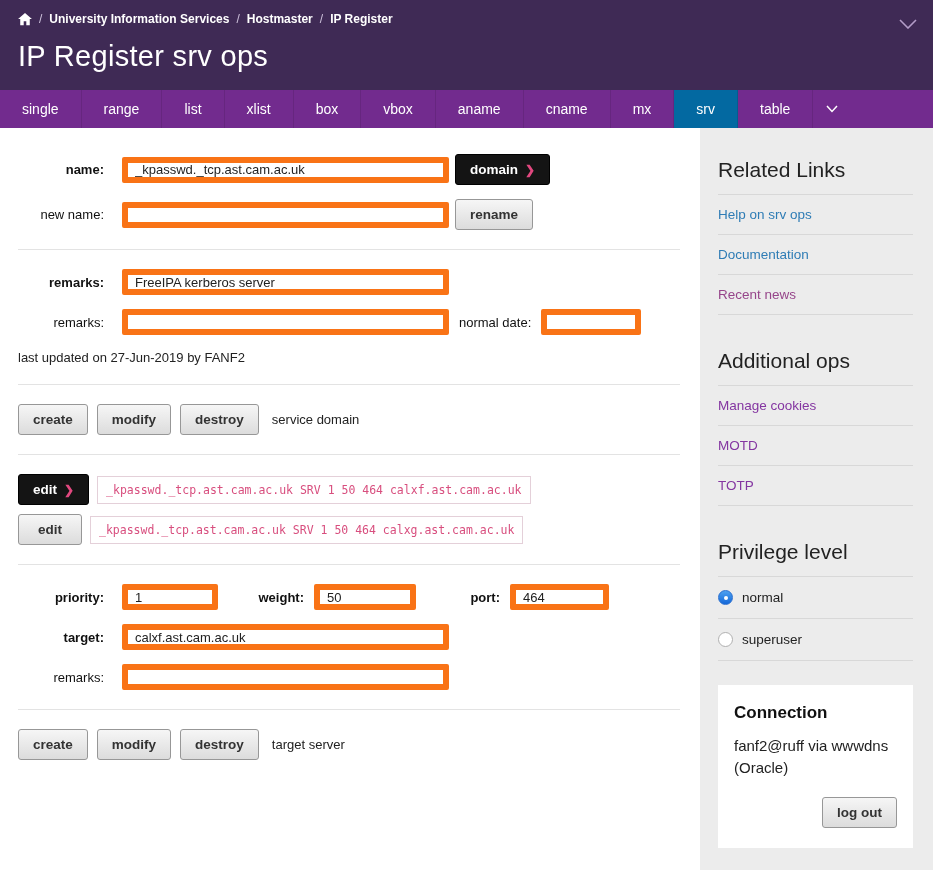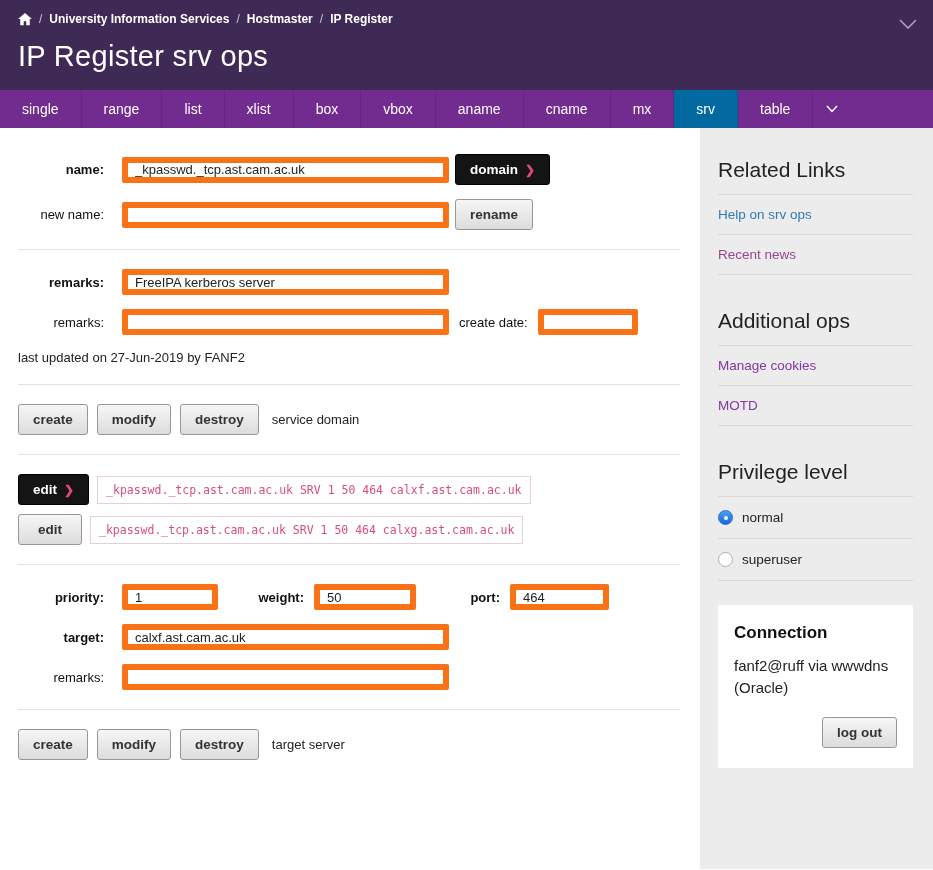--- a/index.html
+++ b/index.html
@@ -138,21 +138,21 @@
     <hr class="div">
 
     <div class="frow">
       <label class="flabel b">remarks:</label>
       <input class="ti w-main" value="FreeIPA kerberos server" style="">
     </div>
 
     <div class="frow">
       <label class="flabel">remarks:</label>
       <input class="ti w-main" value="" style="">
-      <label class="inlabel lr">create date:</label>
+      <label class="inlabel lr">normal date:</label>
       <input class="ti w-review" value="" style="">
     </div>
 
     <div class="last-updated">last updated on 27-Jun-2019 by FANF2</div>
 
     <hr class="div">
 
     <div class="btn-row">
       <button class="btn">create</button>
       <button class="btn">modify</button>
@@ -204,25 +204,27 @@
       <button class="btn">destroy</button>
       <span class="caption">target server</span>
     </div>
 
   </section>
 
   <aside class="sidebar">
 
     <h2 class="side-h">Related Links</h2>
     <a href="#" class="side-link link-blue">Help on srv ops</a>
+    <a href="#" class="side-link link-blue">Documentation</a>
     <a href="#" class="side-link link-visited">Recent news</a>
 
     <h2 class="side-h mt">Additional ops</h2>
     <a href="#" class="side-link link-purple">Manage cookies</a>
     <a href="#" class="side-link link-purple">MOTD</a>
+    <a href="#" class="side-link link-purple">TOTP</a>
 
     <h2 class="side-h mt">Privilege level</h2>
     <div class="side-row">
       <span class="radio sel"></span>
       <span>normal</span>
     </div>
     <div class="side-row">
       <span class="radio"></span>
       <span>superuser</span>
     </div>

